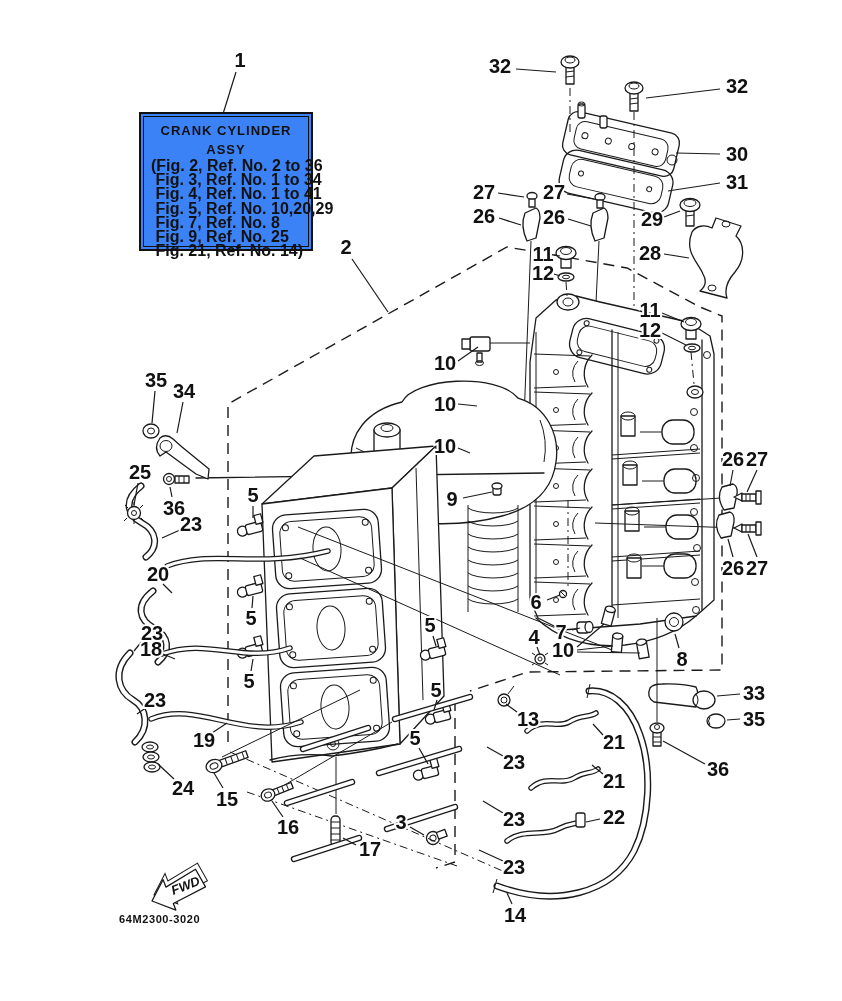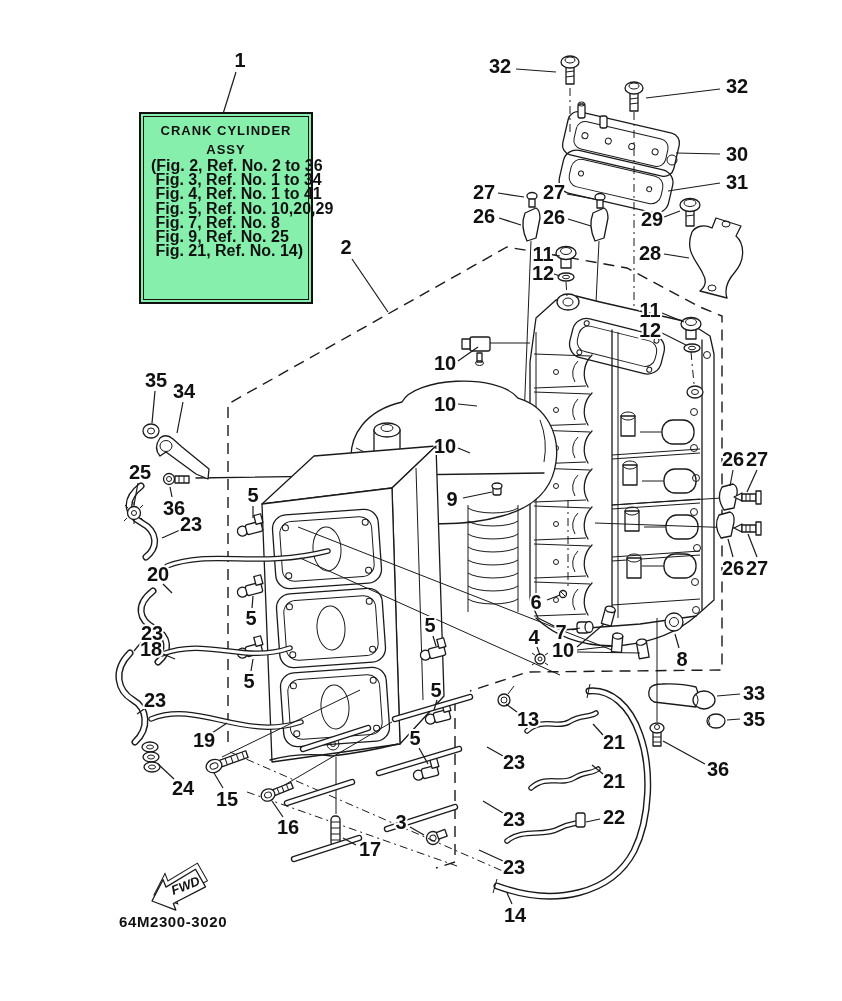--- a/index.html
+++ b/index.html
@@ -15,27 +15,27 @@
   .tube-o{fill:none;stroke:#1a1a1a;stroke-width:7;stroke-linecap:round;}
   .tube-i{fill:none;stroke:#ffffff;stroke-width:4.2;stroke-linecap:round;}
   .pipe-o{fill:none;stroke:#1a1a1a;stroke-width:5.5;stroke-linecap:round;}
   .pipe-i{fill:none;stroke:#ffffff;stroke-width:3;stroke-linecap:round;}
   .bigpipe-o{fill:none;stroke:#1a1a1a;stroke-width:6.4;stroke-linecap:round;}
   .bigpipe-i{fill:none;stroke:#ffffff;stroke-width:3.8;stroke-linecap:round;}
   .callout{font:700 20px "Liberation Sans",sans-serif;fill:#111;text-anchor:middle;
            dominant-baseline:central;paint-order:stroke;stroke:#fff;stroke-width:4px;}
   .leader{stroke:#1a1a1a;stroke-width:1.2;fill:none;}
   
-  #info-box{position:absolute;left:139px;top:112px;width:174px;height:192px;
-            border:2px solid #111;background:#86efac;box-sizing:border-box;}
+  #info-box{position:absolute;left:139px;top:112px;width:174px;height:139px;
+            border:2px solid #111;background:#3b82f6;box-sizing:border-box;}
   #info-box .inner{position:absolute;inset:2px;border:1px solid #111;padding:4px 0 0 0;}
   .box-title{font-weight:700;font-size:13px;text-align:center;letter-spacing:1px;line-height:19px;}
   .box-ref{font-weight:700;font-size:16px;line-height:14.2px;padding-left:7px;white-space:pre;}
   
-  #part-number{position:absolute;left:119px;top:913px;font-size:15px;font-weight:700;
+  #part-number{position:absolute;left:119px;top:913px;font-size:11px;font-weight:700;
                letter-spacing:0.6px;}
   .fwd-text{font:italic 700 13px "Liberation Sans",sans-serif;fill:#111;}
 </style>
 </head>
 <body>
 
 <div id="stage">
 
   <svg id="art" width="842" height="1001" viewBox="0 0 842 1001">
 

